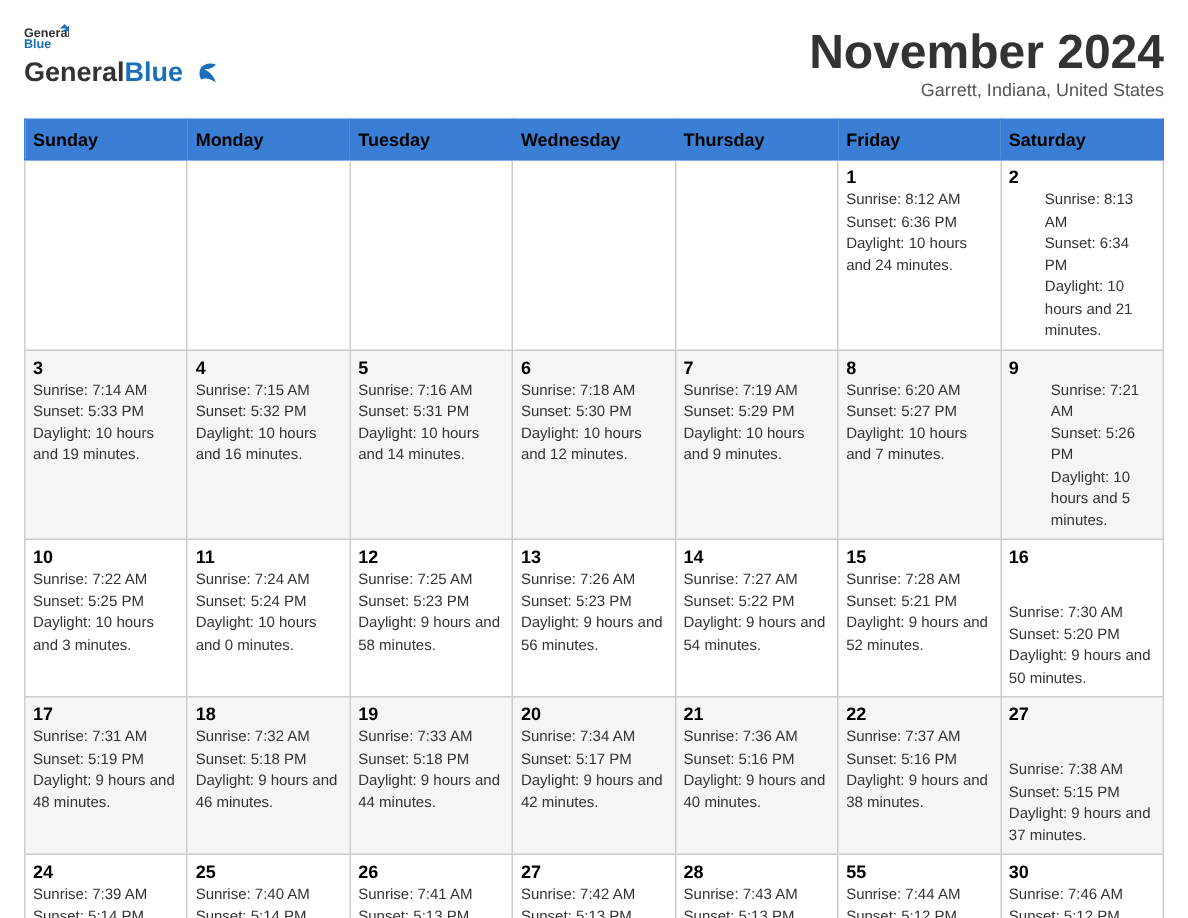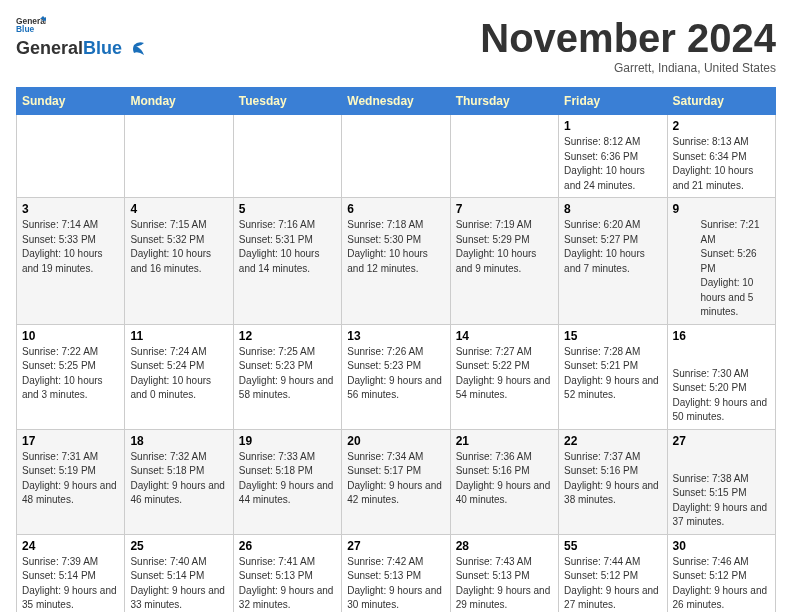--- a/index.html
+++ b/index.html
@@ -23,36 +23,36 @@
     }
     .logo-icon {
       width: 30px;
       height: 18px;
       margin-bottom: 2px;
     }
     .title-area {
       text-align: right;
     }
     .main-title {
-      font-size: 40px;
+      font-size: 32px;
       font-weight: bold;
       color: #333;
     }
     .subtitle {
       font-size: 12px;
       color: #555;
     }
     table {
       width: 100%;
       border-collapse: collapse;
       font-size: 10.5px;
     }
     thead tr th {
       background-color: #3a7fd5;
-      color: #fef9c3;
+      color: #000000;
       text-align: left;
       padding: 6px 5px;
       font-size: 12px;
       border: 1px solid #3a7fd5;
     }
     tbody tr td {
       vertical-align: top;
       border: 1px solid #ccc;
       padding: 4px 5px;
       min-height: 80px;
@@ -122,21 +122,21 @@
         <td class="empty-cell"></td>
         <td class="empty-cell"></td>
         <td>
           <span class="day-num">1</span>
           <div class="day-info" style="white-space: pre-line;">Sunrise: 8:12 AM
 Sunset: 6:36 PM
 Daylight: 10 hours and 24 minutes.</div>
         </td>
         <td>
           <span class="day-num">2</span>
-          <div class="day-info" style="white-space: pre-line;">Sunrise: 8:13 AM
+          <div class="day-info" style="white-space: pre-line; margin-left: 24px;">Sunrise: 8:13 AM
 Sunset: 6:34 PM
 Daylight: 10 hours and 21 minutes.</div>
         </td>
       </tr>
       <tr>
         <td>
           <span class="day-num">3</span>
           <div class="day-info" style="white-space: pre-line;">Sunrise: 7:14 AM
 Sunset: 5:33 PM
 Daylight: 10 hours and 19 minutes.</div>

